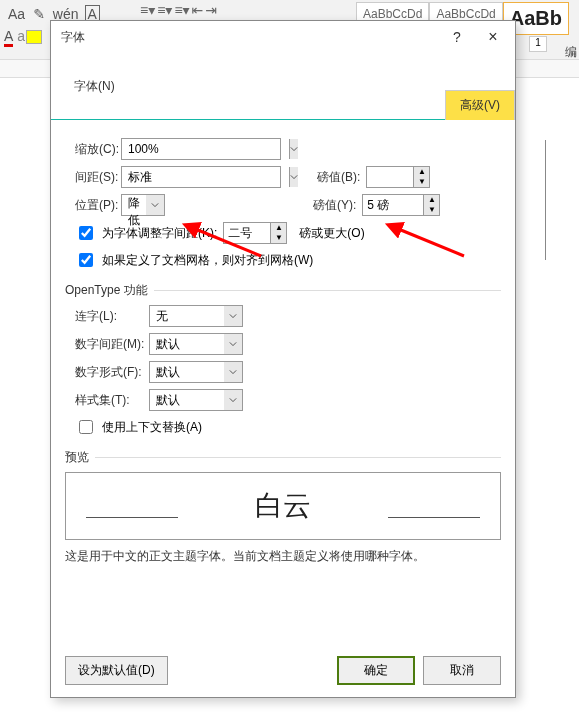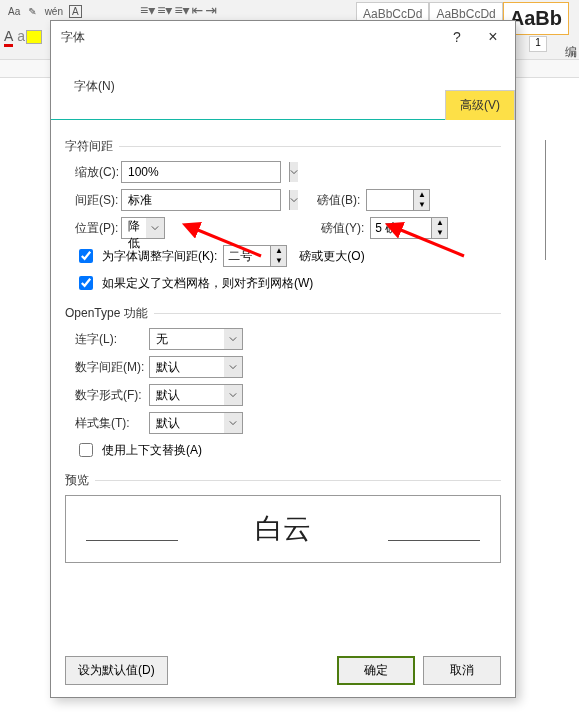--- a/index.html
+++ b/index.html
@@ -12,21 +12,21 @@
     overflow: hidden;
     position: relative;
   }
   
   .ribbon {
     position: absolute; left: 0; top: 0; width: 579px; height: 60px;
     background: #f2f2f2;
     border-bottom: 1px solid #dcdcdc;
   }
   .ribbon-icons { display:flex; align-items:center; padding:4px 6px; gap:4px; flex-wrap:wrap;}
-  .ribbon-icons span { font-size:10px; color:#555; padding:2px;}
+  .ribbon-icons span { font-size:14px; color:#555; padding:2px;}
   .ribbon .styles { position:absolute; right:10px; top:2px; display:flex; gap:0;}
   .ribbon .style-box { border:1px solid #ccc; padding:4px 6px; font-size:12px; background:#fff; color:#666;}
   .ribbon .style-box.big { font-size:20px; font-weight:bold; color:#222; border-color:#f0b040;}
   .ribbon .style-num { position:absolute; right:32px; top:36px; width:18px; height:16px; border:1px solid #ccc; background:#fff; font-size:10px; text-align:center;}
   .brush-icon{ position:absolute; left:4px; top:28px; display:flex; gap:4px;}
   .brush-icon span{font-size:14px; color:#555;}
   .highlight{position:absolute;left:26px;top:30px;width:16px;height:14px;background:#ffff00;border:1px solid #aaa;}
 
   
   .doc { position:absolute; left:0; top:60px; width:579px; height:668px; background:#fff;}
@@ -69,21 +69,21 @@
   .combo input, .combo span{ border:none; outline:none; padding:0 6px; font-size:12px; font-family:inherit; background:transparent;}
   .combo .arrow{ width:18px; display:flex; align-items:center; justify-content:center; border-left:1px solid #999; background:#e8e8e8; cursor:pointer;}
   .combo .arrow svg{width:8px;height:8px;}
   .combo.w160{width:160px;} .combo.w56{width:44px;} .combo.w94{width:94px;}
   .combo.w94 .arrow, .combo.w56 .arrow{border-left:none;}
   .spinarrows{width:16px; display:flex; flex-direction:column; border-left:1px solid #999;}
   .spinarrows button{flex:1; border:none; background:#e8e8e8; cursor:pointer; padding:0; font-size:8px; line-height:1;}
   .spin{display:inline-flex; border:1px solid #999; height:22px; background:#fff;}
   .spin input{border:none;outline:none; width:46px; padding:0 4px; font-size:12px; font-family:inherit;}
   .spin.wide input{width:60px;}
-  .lbl2{color:#333; margin-left:16px; margin-right:6px;}
+  .lbl2{color:#333; margin-left:8px; margin-right:6px;}
 
   .cbrow{display:flex; align-items:center; margin:6px 0 6px 10px; gap:6px;}
   input[type=checkbox]{width:14px;height:14px;}
 
   .preview-box{ border:1px solid #999; height:68px; margin:4px 0; position:relative; display:flex; align-items:center; justify-content:center;}
   .preview-text{ font-family: "SimSun", serif; font-size:28px; color:#222;}
   .preview-line{ position:absolute; height:1px; background:#555; width:92px;}
   .preview-line.left{left:20px; top:44px;}
   .preview-line.right{right:20px; top:44px;}
   .desc{ color:#333; margin:8px 0 14px 0;}
@@ -159,24 +159,20 @@
   </div>
 
   <div class="tab-row">
     <div class="tab">字体(N)</div>
     <div class="tab active">高级(V)</div>
   </div>
 
   <div class="body">
 
     <div class="groupbox">
-      <div class="ghead">
-          <span class="glabel">字符间距</span>
-          <span class="gline"></span>
-        </div>
 
       <div class="frow">
         <span class="lbl">缩放(C):</span>
         <div class="combo w160">
           <input value="100%" style="">
           <div class="arrow">
               <svg viewBox="0 0 10 10">
                 <path d="M1 3 L5 7 L9 3" fill="none" stroke="#333"></path>
               </svg>
             </div>
@@ -302,20 +298,21 @@
     <div class="groupbox">
       <div class="ghead">
           <span class="glabel">预览</span>
           <span class="gline"></span>
         </div>
       <div class="preview-box">
         <div class="preview-line left"></div>
         <span class="preview-text">白云</span>
         <div class="preview-line right"></div>
       </div>
+      <div class="desc">这是用于中文的正文主题字体。当前文档主题定义将使用哪种字体。</div>
     </div>
   </div>
 
   <div class="button-row">
     <button class="btn">设为默认值(D)</button>
     <div class="spacer"></div>
     <button class="btn primary">确定</button>
     <button class="btn">取消</button>
   </div>
 </div>

